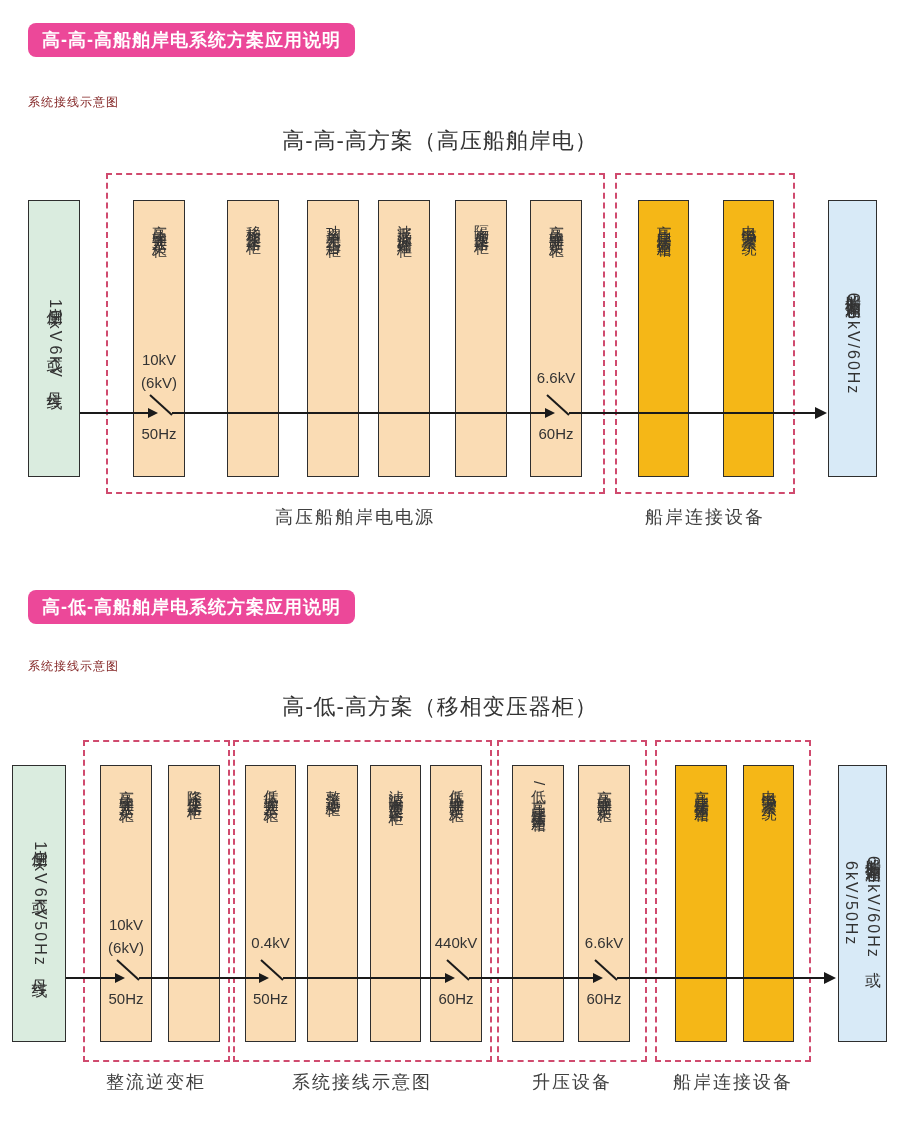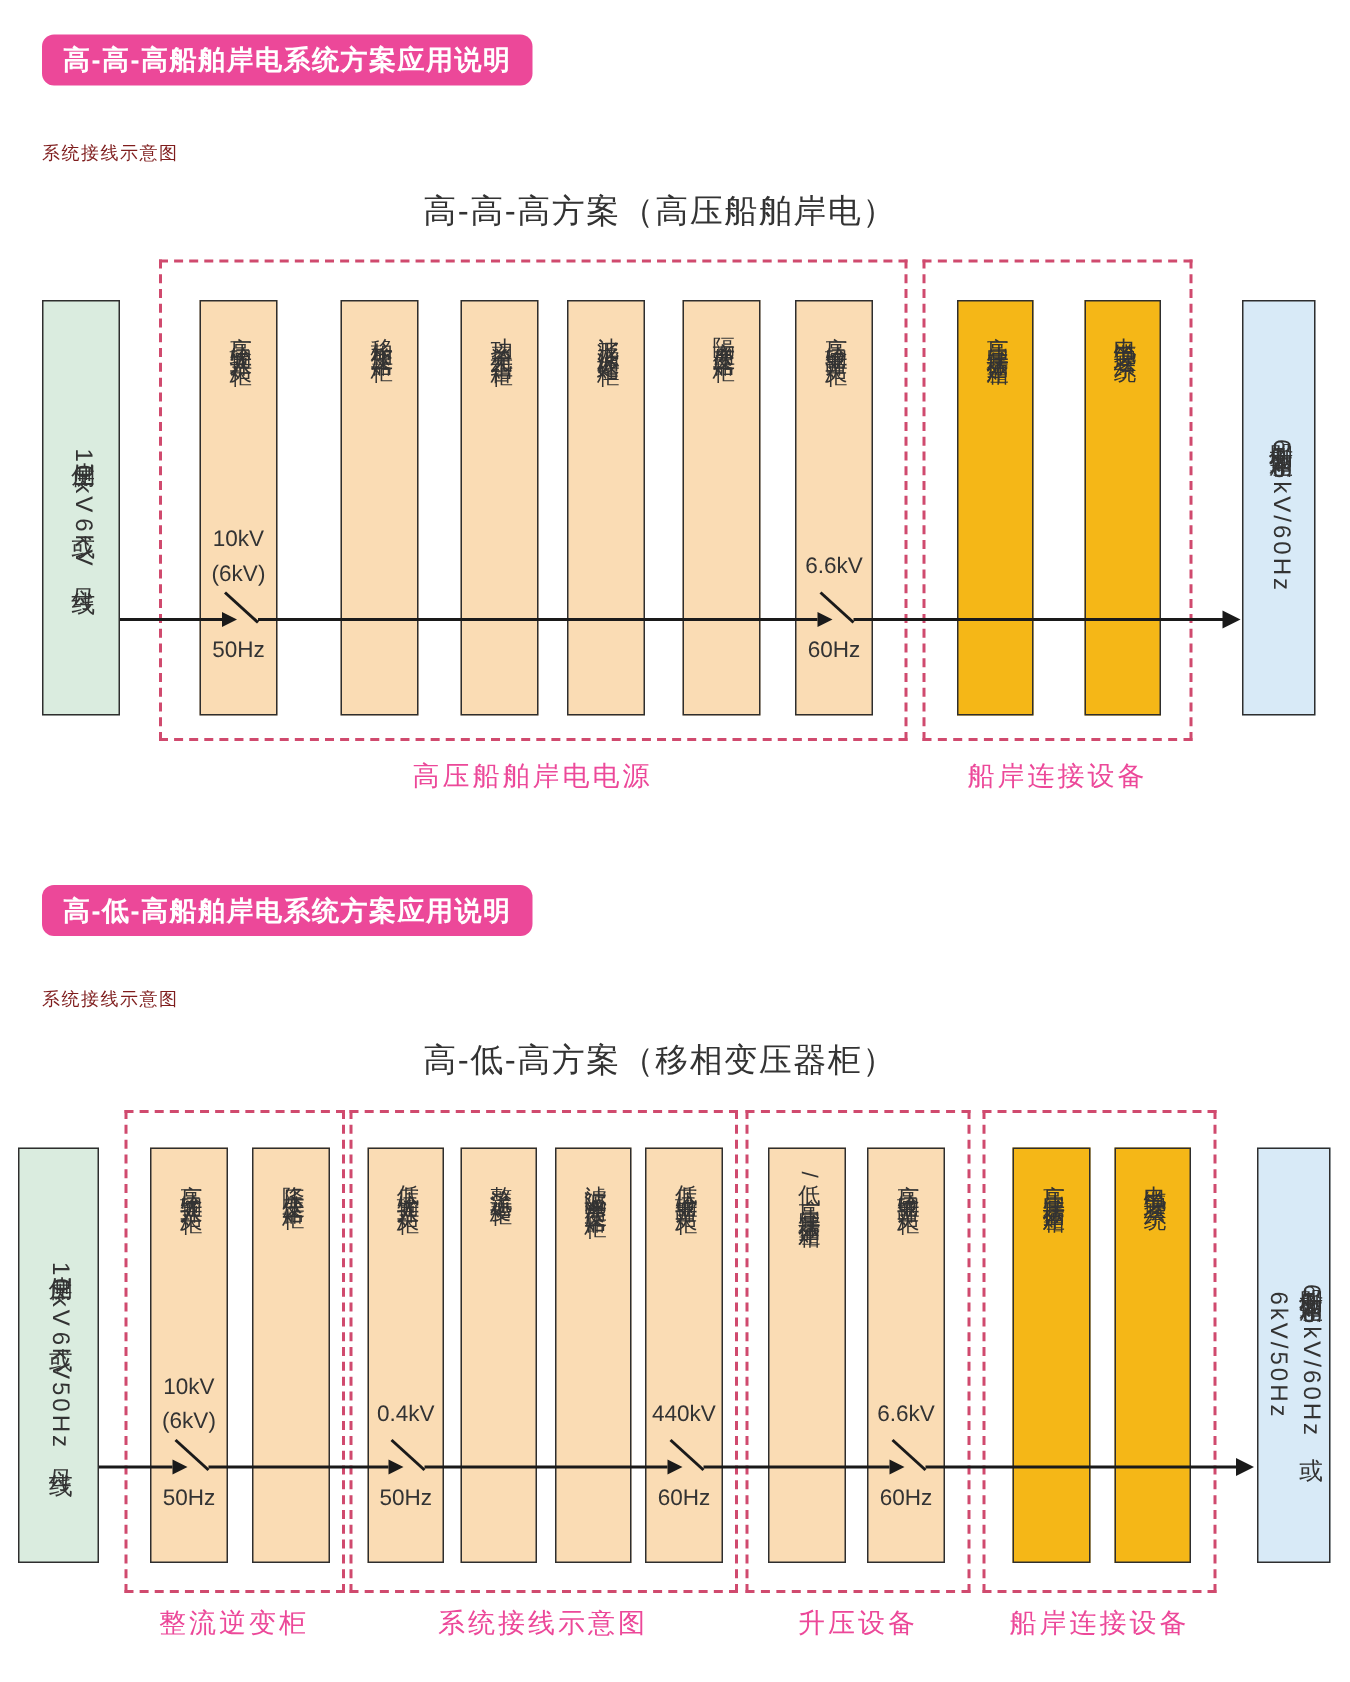--- a/index.html
+++ b/index.html
@@ -31,21 +31,21 @@
   .ship-cols{
     position:absolute;top:0;left:0;right:0;bottom:0;
     display:flex;flex-direction:row-reverse;align-items:center;justify-content:center;gap:2px;
   }
   .vtxt{
     writing-mode:vertical-rl;text-orientation:mixed;letter-spacing:2px;
     font-size:16px;color:#333;white-space:nowrap;
   }
   .volt,.freq{position:absolute;left:0;right:0;text-align:center;font-size:15px;color:#333;white-space:nowrap;}
   .dashedbox{position:absolute;border:2px dashed #d04a6e;box-sizing:border-box;}
-  .grouplabel{position:absolute;text-align:center;font-size:18px;color:#ec4899;letter-spacing:2px;}
+  .grouplabel{position:absolute;text-align:center;font-size:18px;color:#404040;letter-spacing:2px;}
   .conn{position:absolute;pointer-events:none;}
 </style>
 </head>
 <body>
 
 <div class="badge" style="left:28px;top:23px;">高-高-高船舶岸电系统方案应用说明</div>
 <div class="subtitle" style="left:28px;top:94px;">系统接线示意图</div>
 <div class="dtitle" style="top:126px;">高-高-高方案（高压船舶岸电）</div>
 
 <div class="dashedbox" style="left:106px;top:173px;width:499px;height:321px;"></div>

